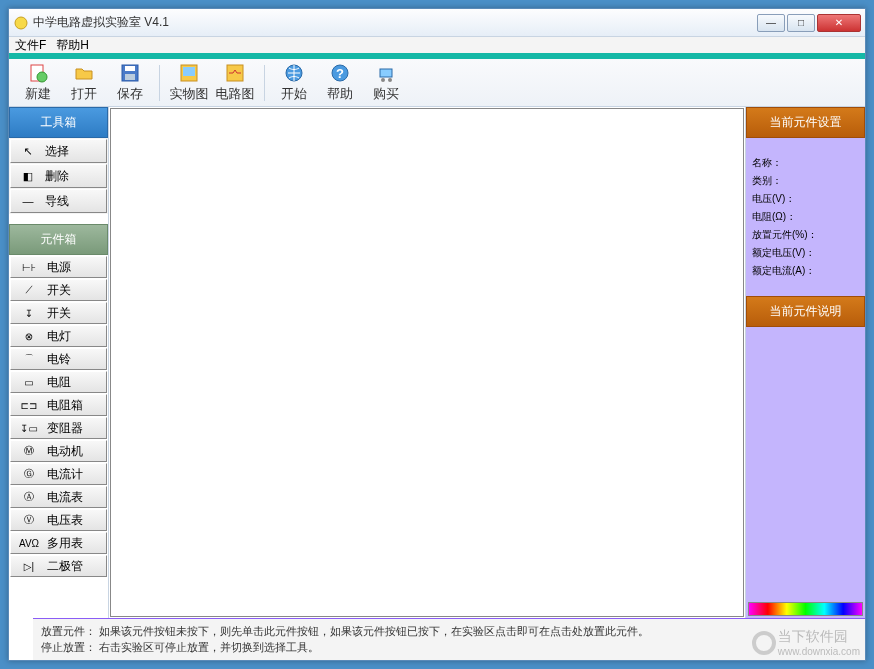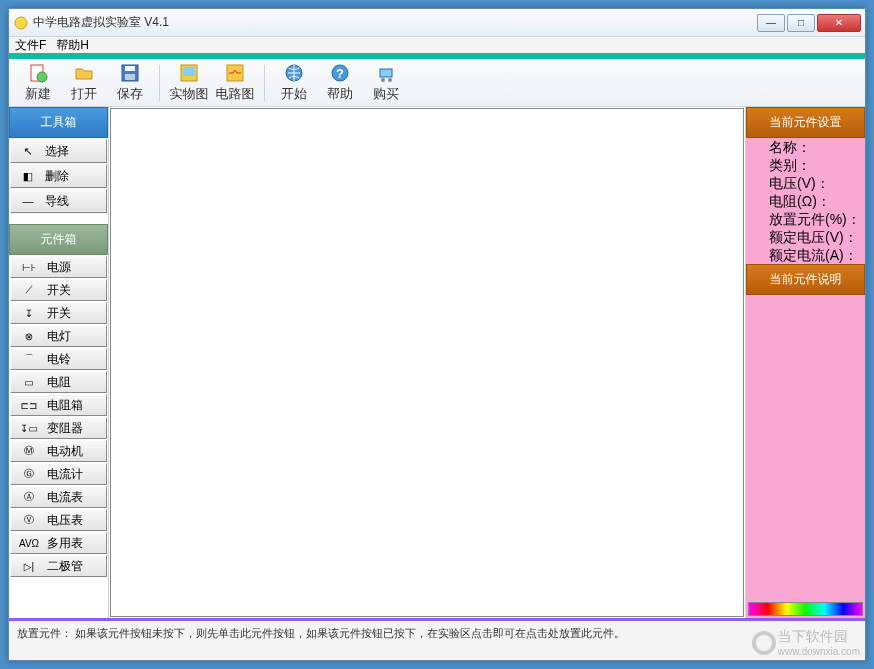--- a/index.html
+++ b/index.html
@@ -23,26 +23,26 @@
 .panel-header { background: linear-gradient(#4a9ae0,#2e7cc4); color: #fff; height: 31px; display: flex; align-items: center; justify-content: center; font-size: 12px; border: 1px solid #2a6aa8; }
 .panel-header.green { background: linear-gradient(#9db89d,#7a9a7a); border-color: #6a8a6a; }
 .panel-header.orange { background: linear-gradient(#d47a1a,#b85d0a); border-color: #a04d08; }
 .toolbox-body { background: #f4f4f4; }
 .tool-item { height: 24px; border: 1px solid #888; border-top: 1px solid #fff; border-left: 1px solid #fff; background: linear-gradient(#f8f8f8,#e4e4e4); display: flex; align-items: center; padding: 0 4px; gap: 4px; margin: 1px; cursor: pointer; }
 .tool-item .sym { width: 26px; text-align: center; font-size: 11px; }
 .compbox-body { flex: 1; overflow: hidden; }
 .comp-item { height: 22px; border: 1px solid #888; border-top: 1px solid #fff; border-left: 1px solid #fff; background: linear-gradient(#f8f8f8,#e4e4e4); display: flex; align-items: center; padding: 0 2px; gap: 2px; margin: 1px 1px 0 1px; cursor: pointer; font-size: 12px; }
 .comp-item .sym { width: 32px; text-align: center; font-size: 10px; }
 .canvas { flex: 1; background: #fff; border: 1px solid #888; margin: 1px; }
-.rightcol { width: 120px; border-left: 1px solid #c8d4e2; background: #f9a8d4; display: flex; flex-direction: column; }
-.prop-body { padding: 0 6px; font-size: 14px; line-height: 18px; margin-left: 17px; }
+.rightcol { width: 120px; border-left: 1px solid #c8d4e2; background: #c4b5fd; display: flex; flex-direction: column; }
+.prop-body { padding: 16px 6px; font-size: 10px; line-height: 18px; }
 .prop-row { white-space: nowrap; }
 .spectrum { height: 14px; margin: 4px 2px 2px 2px; background: linear-gradient(90deg, #f0f, #f00, #ff0, #0f0, #0ff, #00f, #f0f); border: 1px solid #888; }
 .desc-body { flex: 1; }
-.statusbar { height: 42px; border-top: 3px solid #8b5cf6; background: #f4f4f4; padding: 4px 8px; font-size: 11px; line-height: 16px; color: #333; }
+.statusbar { height: 42px; border-top: 1px solid #8b5cf6; background: #f4f4f4; padding: 4px 8px; font-size: 11px; line-height: 16px; color: #333; margin-left: 24px; }
 .watermark { position: absolute; right: 14px; bottom: 12px; font-size: 14px; color: #bbb; display: flex; align-items: center; }
 .watermark .wm-url { font-size: 10px; }
 svg { display: block; }
 </style>
 </head>
 <body>
 
 <div class="outer">
   <div class="titlebar">
     <span class="icon">
@@ -234,20 +234,21 @@
         <div class="prop-row">额定电流(A)：</div>
       </div>
       <div class="panel-header orange">当前元件说明</div>
       <div class="desc-body"></div>
       <div class="spectrum"></div>
     </div>
   </div>
 
   <div class="statusbar">
     <div>放置元件：  如果该元件按钮未按下，则先单击此元件按钮，如果该元件按钮已按下，在实验区点击即可在点击处放置此元件。</div>
+    <div>停止放置：  右击实验区可停止放置，并切换到选择工具。</div>
   </div>
 </div>
 
 <div class="watermark">
   <svg width="28" height="28">
       <circle cx="14" cy="14" r="10" fill="none" stroke="#ccc" stroke-width="4"></circle>
     </svg>
   <div>
     <div>当下软件园</div>
     <div class="wm-url">www.downxia.com</div>

